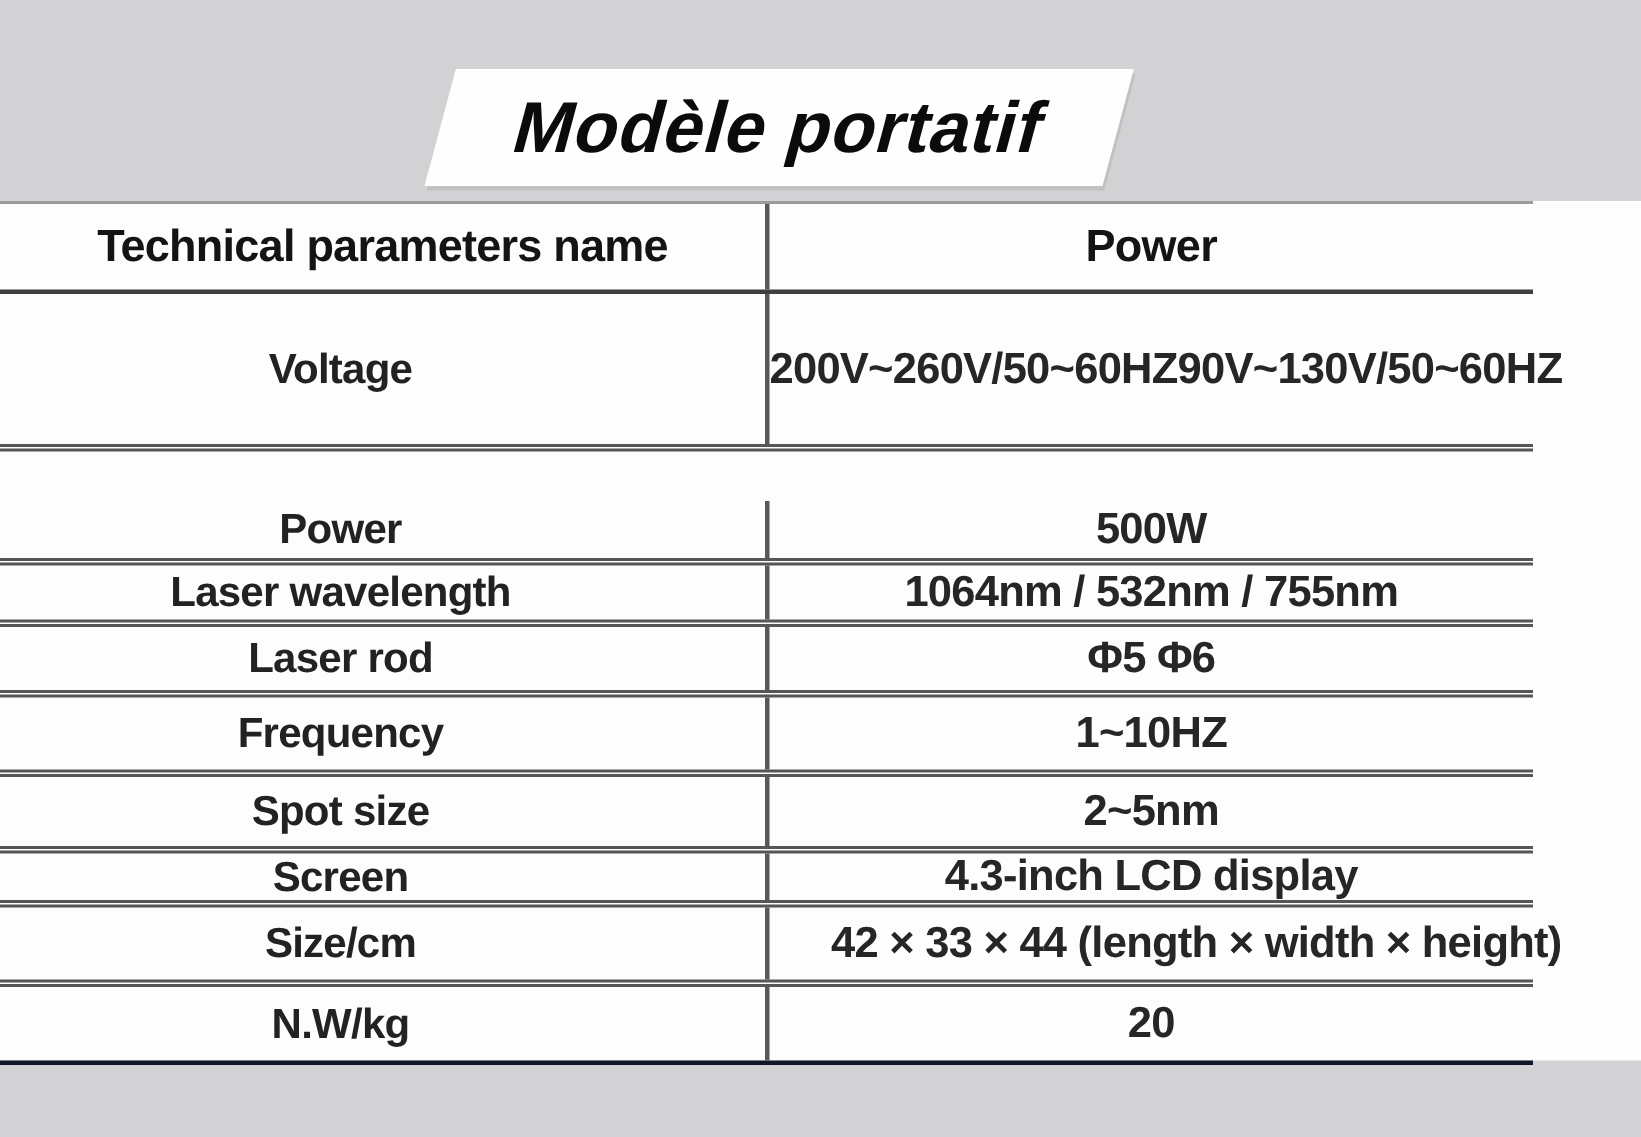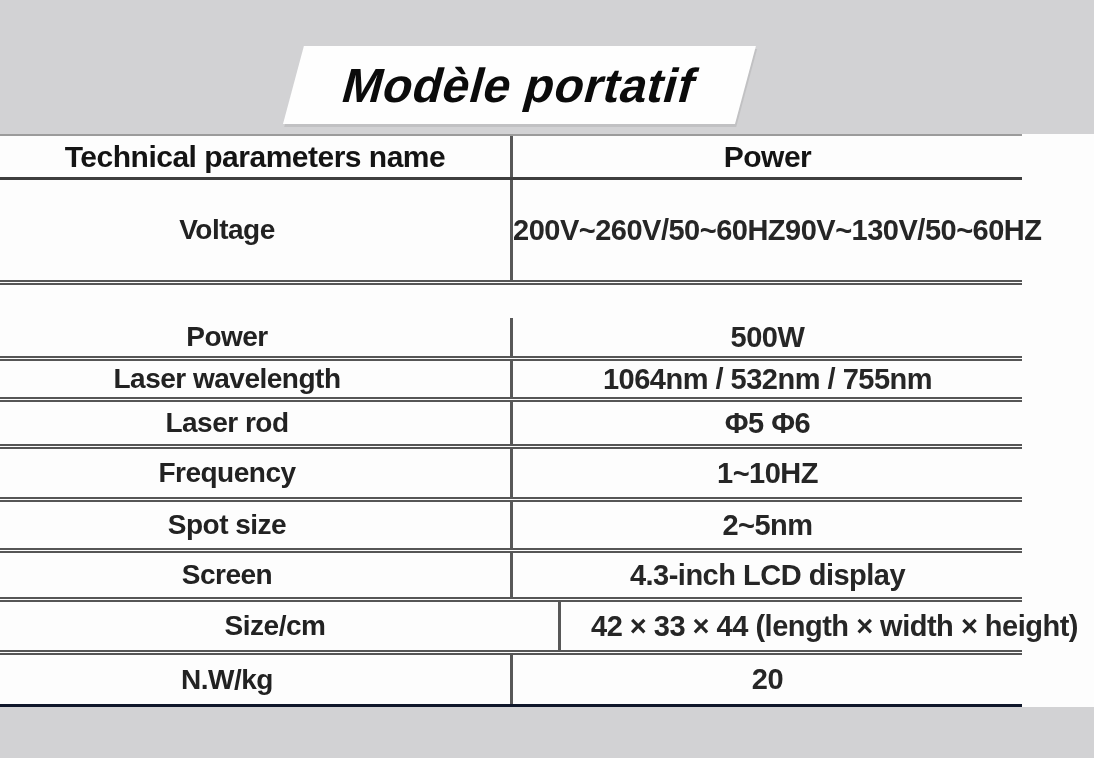--- a/index.html
+++ b/index.html
@@ -39,29 +39,29 @@
   }
   .spec-table {
     width: 1022px;
     border-top: 2px solid #9b9b9b;
   }
   .row {
     display: flex;
     box-sizing: border-box;
     border-bottom: 5px double #565656;
   }
-  .row.header-row  { height: 44px;  border-bottom: 3px solid #3e3e3e; }
+  .row.header-row  { height: 60px;  border-bottom: 3px solid #3e3e3e; }
   .row.r-voltage   { height: 105px; }
   .row.r-power     { height: 43px; margin-top: 33px;  }
   .row.r-laserwl   { height: 41px;  }
   .row.r-laserrod  { height: 47px;  }
   .row.r-frequency { height: 53px;  }
   .row.r-spotsize  { height: 51px;  }
-  .row.r-screen    { height: 49px;  }
-  .row.r-size      { height: 53px; padding-left: 48px;  }
+  .row.r-screen    { height: 36px;  }
+  .row.r-size      { height: 53px;  }
   .row.r-weight    { height: 52px;  border-bottom: 3px solid #0f172a; }
 
   .cell {
     display: flex; align-items: center; justify-content: center;
     box-sizing: border-box;
     color: #222222;
     font-weight: bold;
     font-size: 28px;
     letter-spacing: -0.5px;
     white-space: nowrap;

